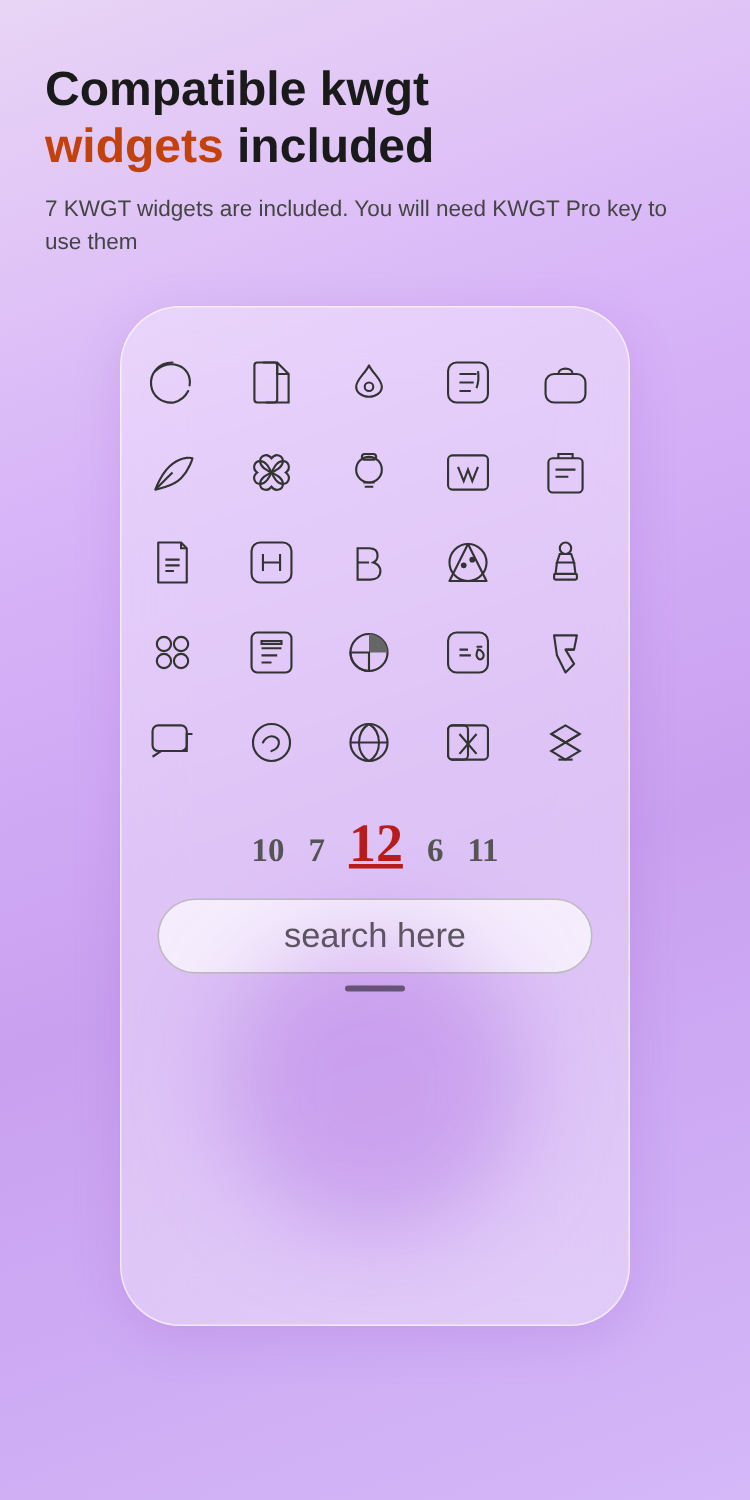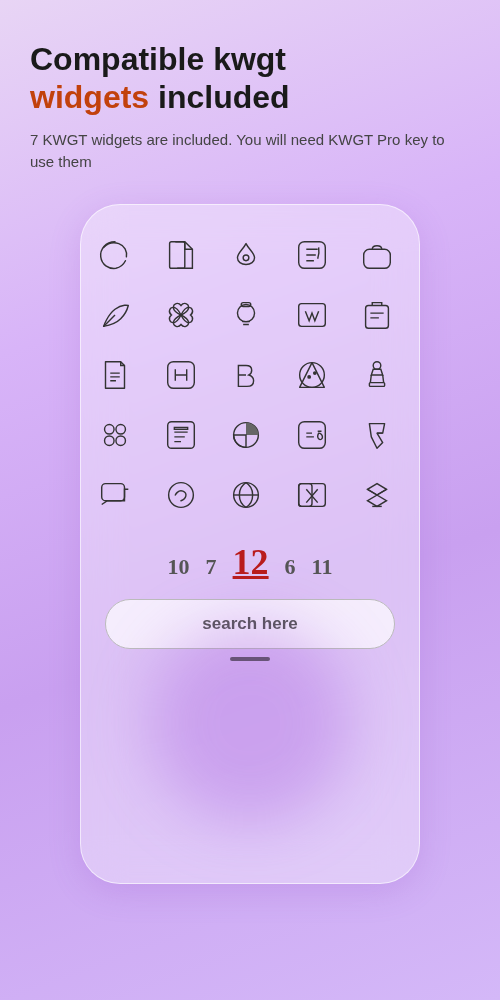--- a/index.html
+++ b/index.html
@@ -119,23 +119,23 @@
       border-radius: 25px;
       border: 1.5px solid #bbb;
       background: rgba(255,255,255,0.7);
       display: flex;
       align-items: center;
       justify-content: center;
       cursor: pointer;
     }
 
     .search-bar span {
-      font-size: 17px;
+      font-size: 23px;
       color: #555;
-      font-weight: 700;
+      font-weight: 400;
     }
 
     .bottom-indicator {
       width: 40px;
       height: 4px;
       background: #555;
       border-radius: 2px;
       margin-top: 8px;
     }
   </style>

